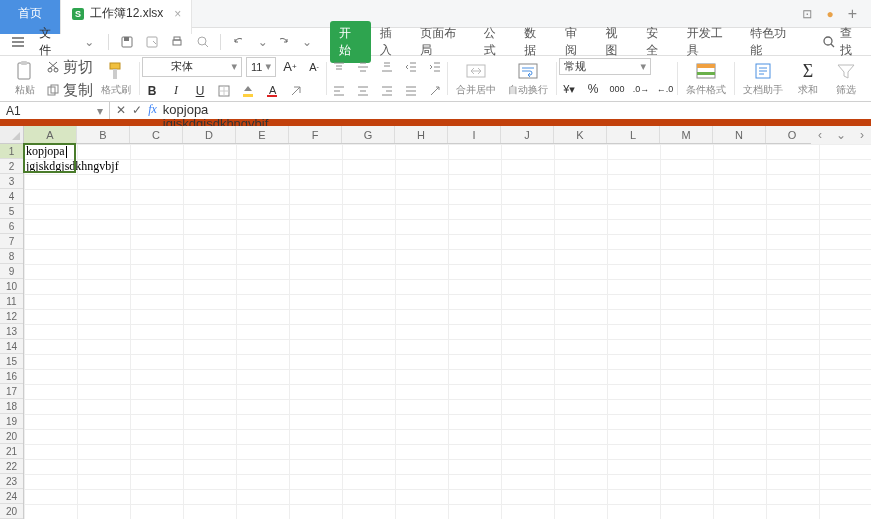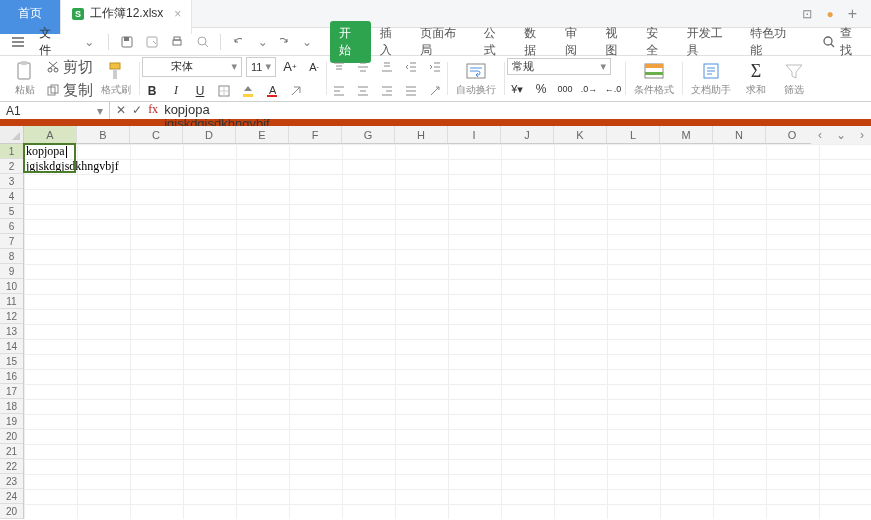--- a/index.html
+++ b/index.html
@@ -32,21 +32,21 @@
 .fontname{width:100px;padding-left:28px;}
 .fontsize{width:30px;}
 .dd-caret{color:#888;margin-left:3px;}
 .grpsep{width:1px;background:#e5e5e5;margin:4px 2px;}
 .disabled{color:#bbb;}
 .namebox-row{height:24px;border-bottom:7px solid #c2410c;display:flex;align-items:flex-start;}
 .namebox{width:110px;border-right:1px solid #ccc;height:100%;display:flex;align-items:center;justify-content:center;padding:0 6px;font-size:12px;background:#fff;}
 .namebox .caret{margin-left:auto;color:#888;}
 .fx-area{display:flex;align-items:center;gap:6px;padding:0 6px;color:#888;}
 .fx-cancel,.fx-accept{cursor:pointer;color:#666;}
-.fx-sym{font-family:serif;color:#b91c1c;}
+.fx-sym{font-style:italic;font-family:serif;color:#3b82f6;}
 .fx-input{flex:1;font-size:13px;color:#333;font-family:"SimSun",serif;line-height:14px;padding:1px 0 0 0;}
 .grid-area{position:relative;overflow:hidden;}
 .colhdr{height:18px;display:flex;background:#f3f3f3;border-bottom:1px solid #ccc;}
 .corner{width:24px;border-right:1px solid #ccc;background:#eee;}
 .colcell{width:53px;border-right:1px solid #ddd;text-align:center;font-size:11px;color:#666;line-height:18px;}
 .colcell.sel{background:#d8e6c3;}
 .gridbody{display:flex;}
 .rownums{width:24px;background:#f3f3f3;border-right:1px solid #ccc;}
 .rowcell{height:15px;border-bottom:1px solid #ddd;text-align:center;font-size:10px;color:#666;line-height:15px;}
 .rowcell.sel{background:#d8e6c3;}
@@ -282,32 +282,41 @@
           </svg>
         </span>
       <span class="ribico">
           <svg width="14" height="14">
             <path d="M3 11L11 3M8 3h3v3" stroke="#888" fill="none"></path>
           </svg>
         </span>
     </div>
   </div>
   <div class="grpsep"></div>
+  <div class="ribgrp big disabled">
+    <span class="ribico lg">
+        <svg width="22" height="18">
+          <rect x="2" y="3" width="18" height="12" fill="none" stroke="#bbb"></rect>
+          <path d="M6 9h10M9 6l-3 3 3 3M13 6l3 3-3 3" stroke="#bbb" fill="none"></path>
+        </svg>
+      </span>
+    <span class="riblabel">合并居中</span>
+  </div>
   <div class="ribgrp big">
     <span class="ribico lg">
         <svg width="22" height="18">
           <rect x="2" y="2" width="18" height="14" fill="none" stroke="#888"></rect>
           <path d="M5 6h12M5 9h8a2 2 0 0 1 0 4h-2m0 0l2-2m-2 2l2 2" stroke="#4a90e2" fill="none"></path>
         </svg>
       </span>
     <span class="riblabel">自动换行</span>
   </div>
   <div class="grpsep"></div>
   <div class="ribcol" style="gap:4px;">
-    <div class="fontbox" style="width:104px;">
+    <div class="fontbox" style="width:92px;">
         <span>常规</span>
         <span class="dd-caret" style="margin-left:auto;">▾</span>
       </div>
     <div class="ribrow">
       <span class="ribico" style="font-size:11px;">¥▾</span>
       <span class="ribico">%</span>
       <span class="ribico" style="font-size:9px;">000</span>
       <span class="ribico" style="font-size:9px;">.0→</span>
       <span class="ribico" style="font-size:9px;">←.0</span>
     </div>

